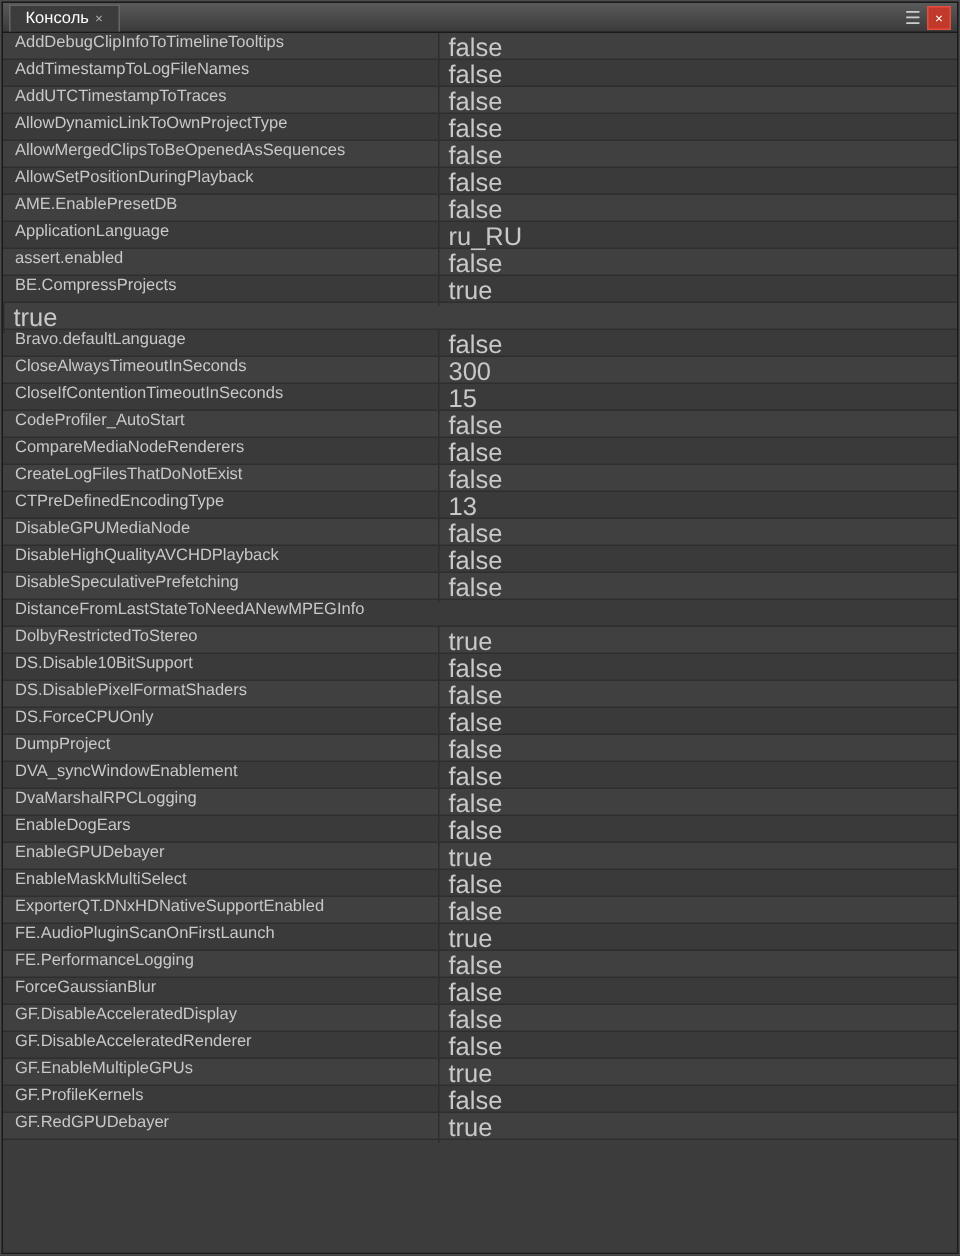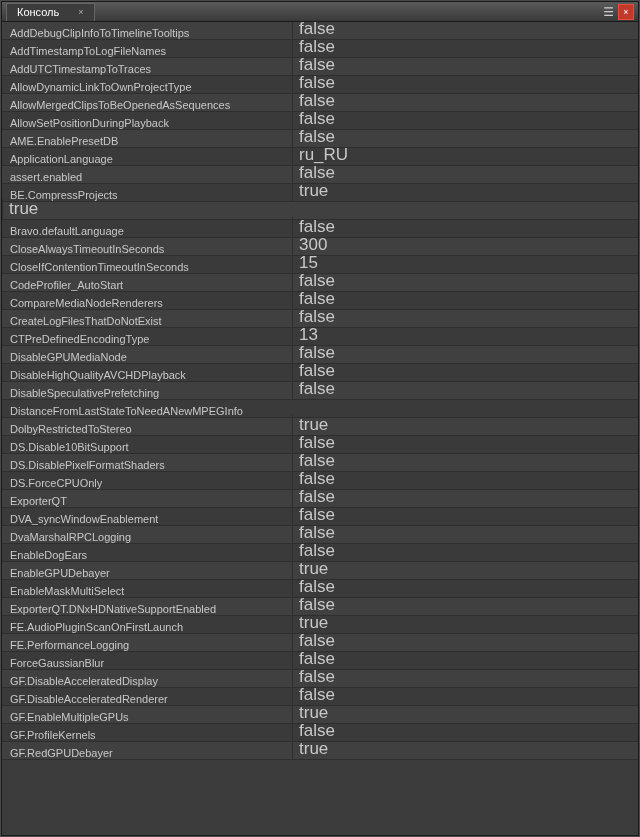--- a/index.html
+++ b/index.html
@@ -38,21 +38,21 @@
     }
     .tab {
       background: #4a4a4a;
       border: 1px solid #666;
       border-bottom: none;
       padding: 2px 10px;
       font-size: 11px;
       color: #ddd;
       display: flex;
       align-items: center;
-      gap: 19px;
+      gap: 4px;
       cursor: pointer;
       height: 18px;
     }
     .tab.active {
       background: #3c3c3c;
       color: #fff;
     }
     .tab .close-x {
       font-size: 9px;
       color: #aaa;
@@ -97,21 +97,21 @@
       background: #2a2a2a;
     }
     .table-container::-webkit-scrollbar-thumb {
       background: #555;
       border: 1px solid #444;
     }
     .data-row {
       display: flex;
       height: 18px;
       border-bottom: 1px solid #2e2e2e;
-      align-items: flex-end;
+      align-items: flex-start;
     }
     .data-row:nth-child(even) {
       background: #3a3a3a;
     }
     .data-row:nth-child(odd) {
       background: #404040;
     }
     .col-key {
       width: 290px;
       min-width: 290px;
@@ -245,21 +245,21 @@
         </div>
         <div class="data-row">
           <div class="col-key">DS.DisablePixelFormatShaders</div>
           <div class="col-val">false</div>
         </div>
         <div class="data-row">
           <div class="col-key">DS.ForceCPUOnly</div>
           <div class="col-val">false</div>
         </div>
         <div class="data-row">
-          <div class="col-key">ExporterQT</div>
+          <div class="col-key">DumpProject</div>
           <div class="col-val">false</div>
         </div>
         <div class="data-row">
           <div class="col-key">DVA_syncWindowEnablement</div>
           <div class="col-val">false</div>
         </div>
         <div class="data-row">
           <div class="col-key">DvaMarshalRPCLogging</div>
           <div class="col-val">false</div>
         </div>

